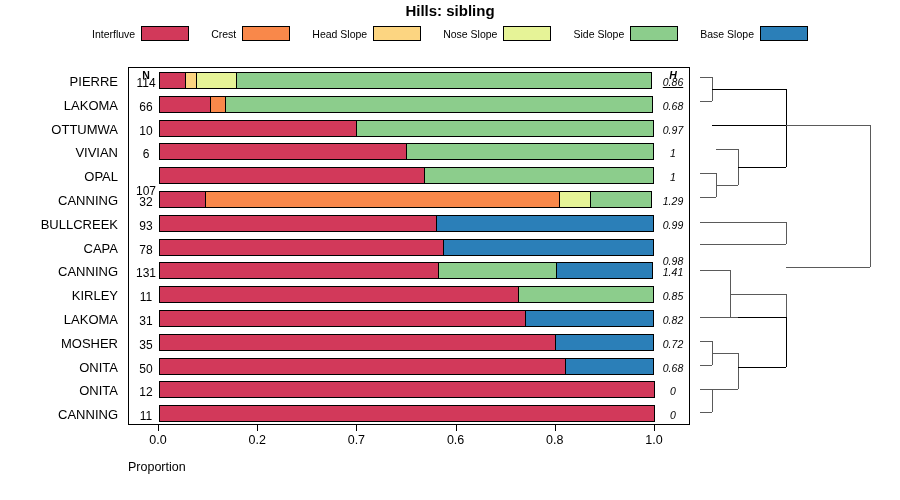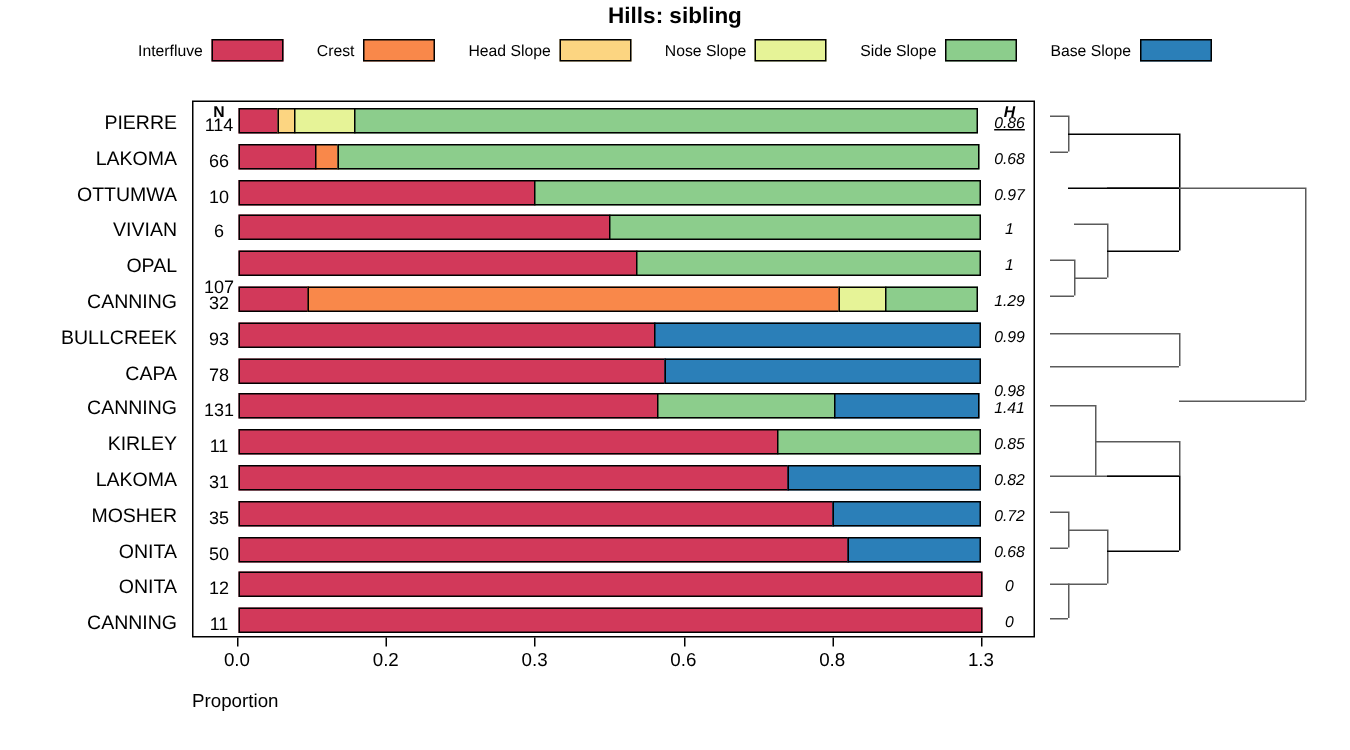--- a/index.html
+++ b/index.html
@@ -236,27 +236,27 @@
       <div class="hcell" style="top: 318.4px;">0</div>
       <div class="hcell" style="top: 342.2px;">0</div>
     </div>
 
   <div class="xaxis" id="xaxis">
       <div class="tick" style="left: 30px;"></div>
       <div class="ticklab" style="left: 10px;">0.0</div>
       <div class="tick" style="left: 129.2px;"></div>
       <div class="ticklab" style="left: 109.2px;">0.2</div>
       <div class="tick" style="left: 228.4px;"></div>
-      <div class="ticklab" style="left: 208.4px;">0.3</div>
+      <div class="ticklab" style="left: 208.4px;">0.7</div>
       <div class="tick" style="left: 327.6px;"></div>
       <div class="ticklab" style="left: 307.6px;">0.6</div>
       <div class="tick" style="left: 426.8px;"></div>
       <div class="ticklab" style="left: 406.8px; text-align: center;">0.8</div>
       <div class="tick" style="left: 526px;"></div>
-      <div class="ticklab" style="left: 506px;">1.3</div>
+      <div class="ticklab" style="left: 506px;">1.0</div>
     </div>
   <div class="xtitle">Proportion</div>
 
   <div class="dendro" id="dendro">
       <div class="dseg" style="left: 10px; top: 10px; width: 12px; height: 1px; background: rgb(90, 90, 90);"></div>
       <div class="dseg" style="left: 10px; top: 34px; width: 12px; height: 1px; background: rgb(90, 90, 90);"></div>
       <div class="dseg" style="left: 22px; top: 10px; width: 1px; height: 24px; background: rgb(90, 90, 90);"></div>
       <div class="dseg" style="left: 22px; top: 22px; width: 74px; height: 1px; background: rgb(0, 0, 0);"></div>
       <div class="dseg" style="left: 22px; top: 58px; width: 74px; height: 1px; background: rgb(0, 0, 0);"></div>
       <div class="dseg" style="left: 96px; top: 22px; width: 1px; height: 36px; background: rgb(0, 0, 0);"></div>

